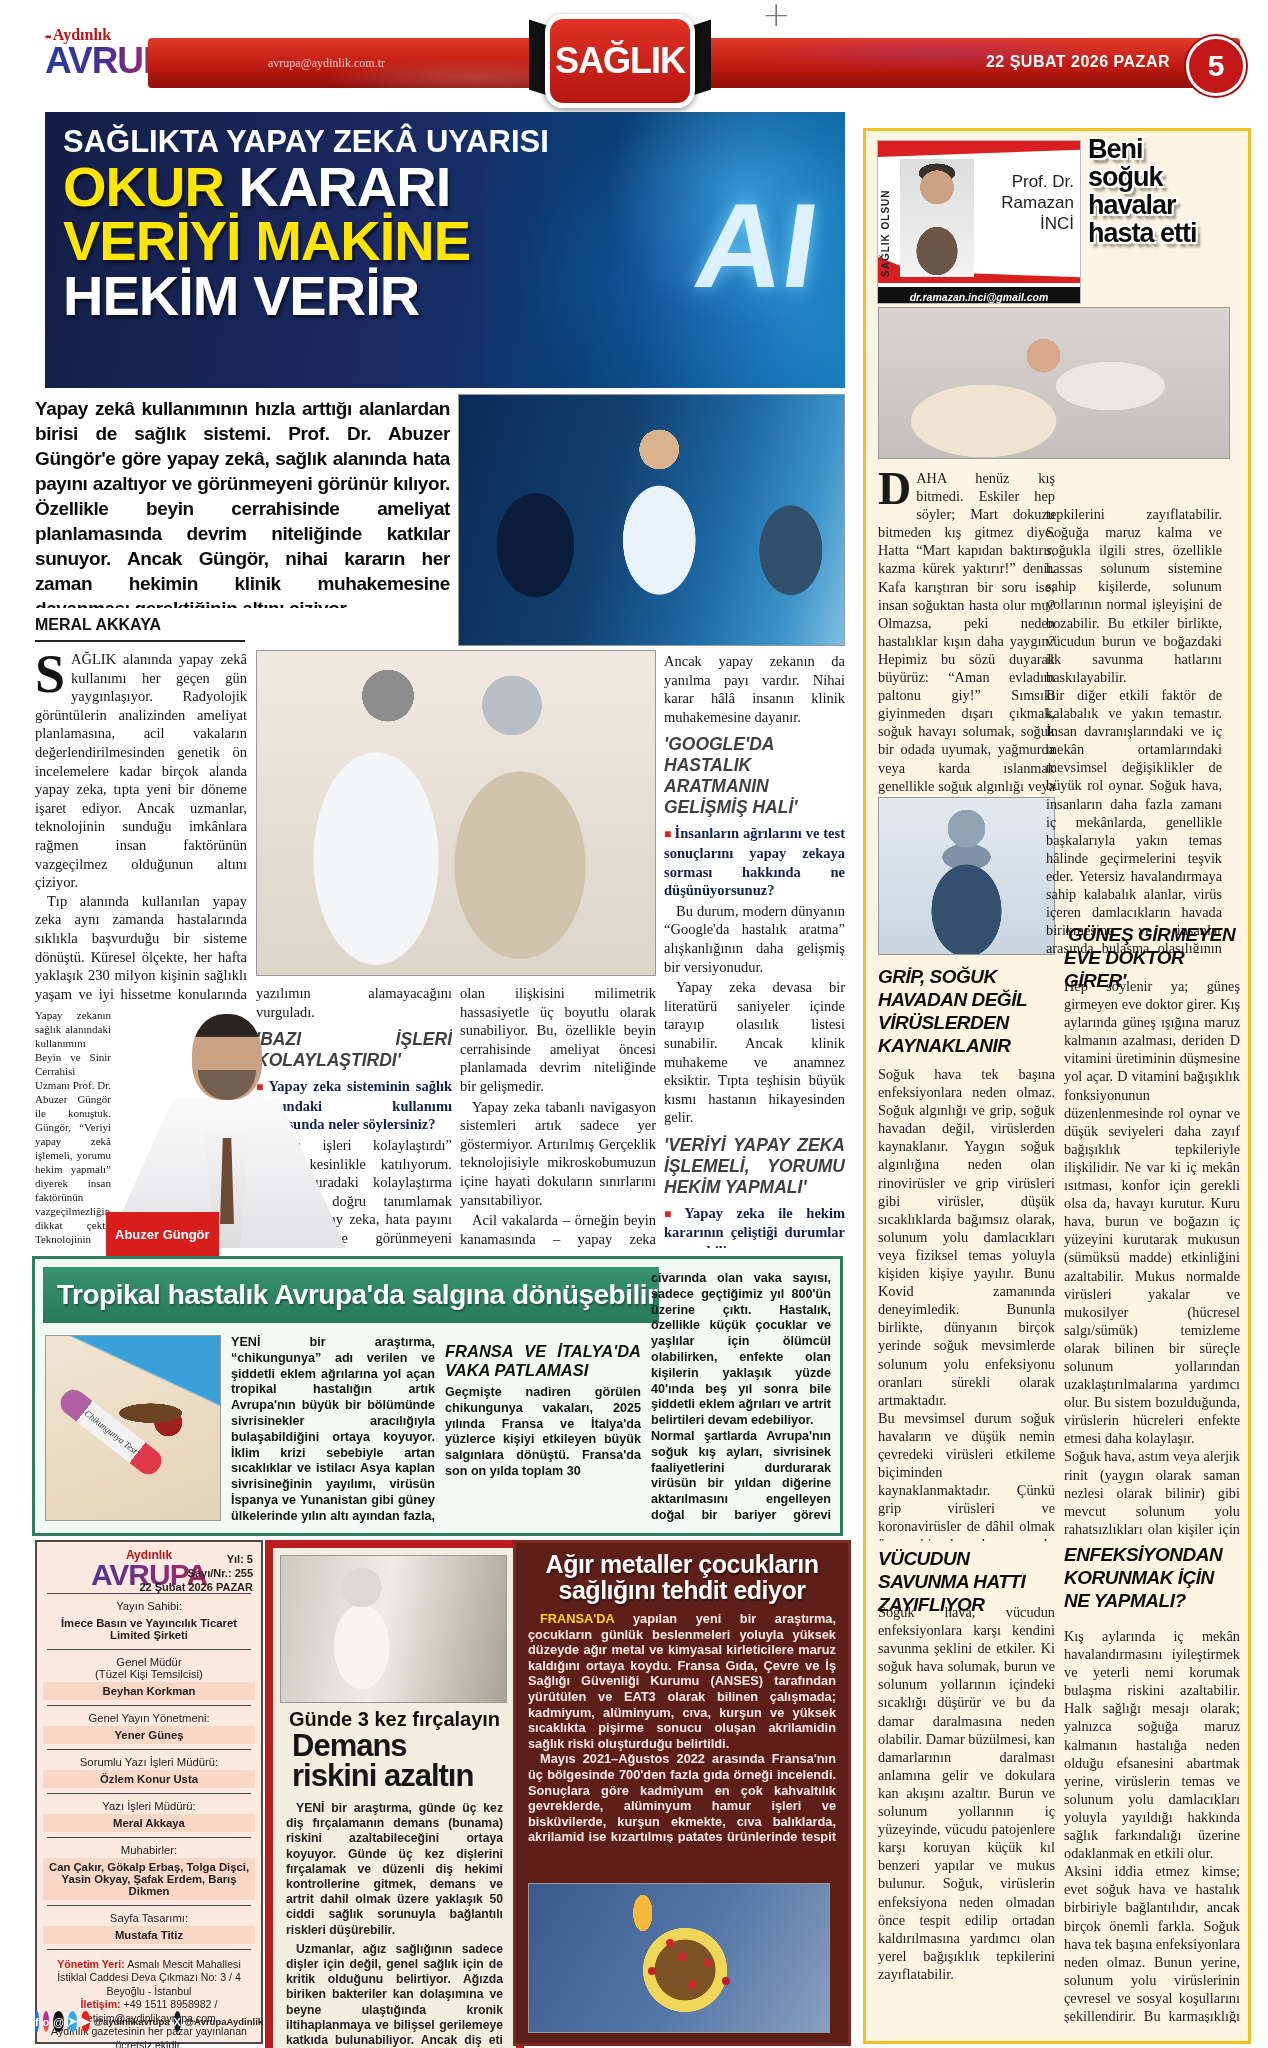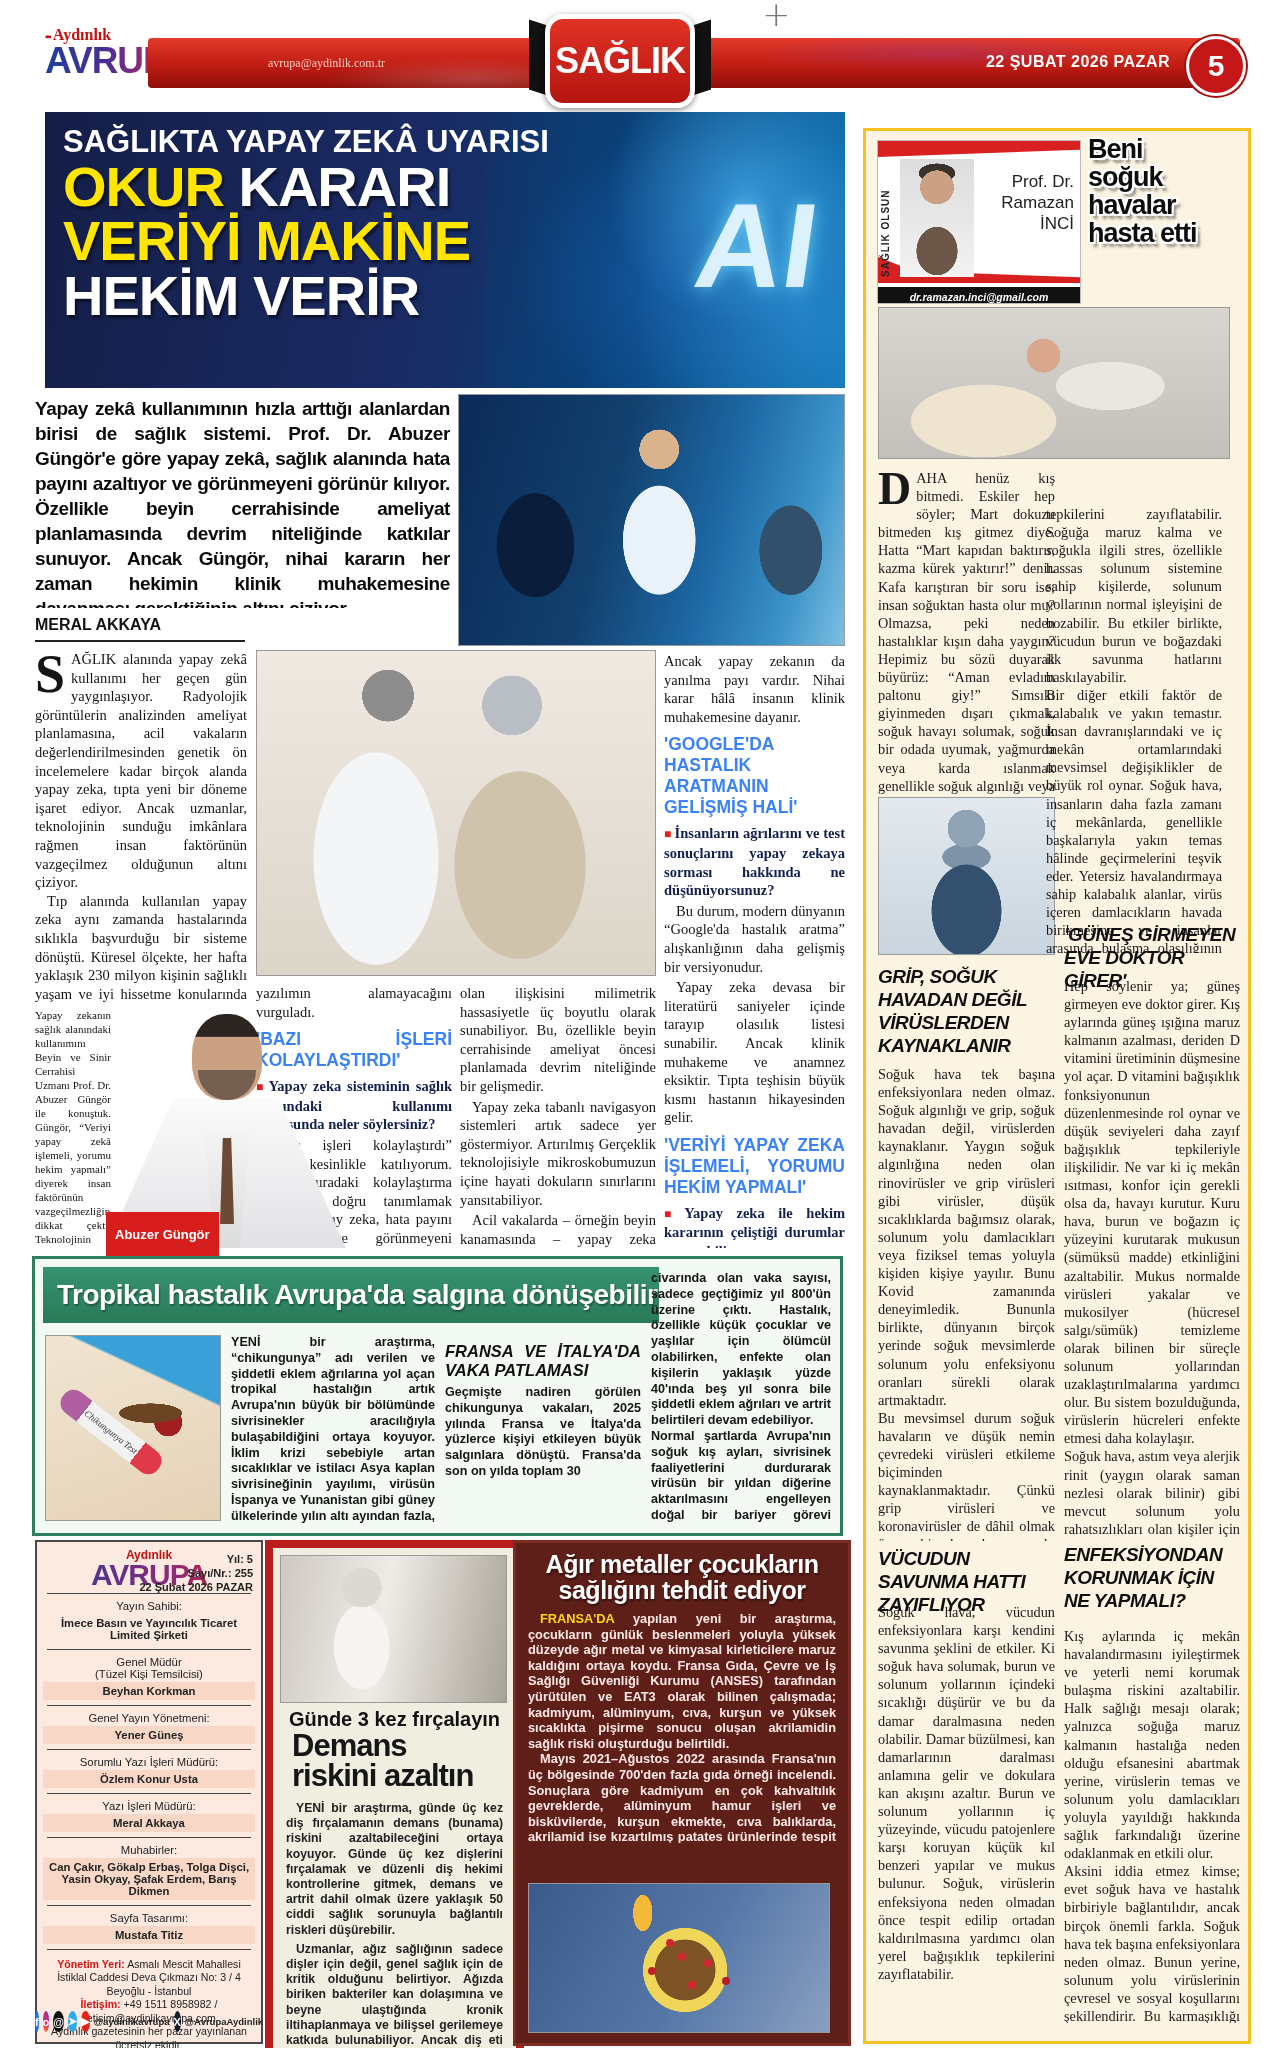--- a/index.html
+++ b/index.html
@@ -58,22 +58,22 @@
           font-size:16px;border-bottom:2px solid #222;padding-bottom:6px;}
 
   
   .bodycol{font-size:14.5px;line-height:18.6px;color:#141414;}
   .drop{float:left;font-size:54px;line-height:44px;font-weight:bold;padding:2px 6px 0 0;font-family:"Liberation Serif",serif;}
   #col1{left:35px;top:650px;width:212px;height:352px;}
   #col1cont{left:35px;top:1008px;width:76px;height:238px;font-size:11px;line-height:14px;}
   #col2{left:256px;top:984px;width:196px;height:264px;}
   #col3{left:460px;top:984px;width:196px;height:264px;}
   #col4{left:664px;top:652px;width:181px;height:596px;}
-  .subhead{font-family:"Liberation Sans",sans-serif;font-weight:800;
-           font-size:17.5px;line-height:21px;color:#3b82f6;margin:8px 0 6px;}
+  .subhead{font-family:"Liberation Sans",sans-serif;font-style:italic;font-weight:800;
+           font-size:17.5px;line-height:21px;color:#404040;margin:8px 0 6px;}
   .qa{font-weight:bold;color:#13204d;}
   .sq{color:#e01f1f;font-size:12px;padding-right:3px;}
   .para{margin:0 0 2px;text-indent:12px;}
   .para.ni{text-indent:0;}
 
   
   .photo{box-shadow:0 0 0 1px #999 inset;}
   #ph-consult{left:458px;top:394px;width:387px;height:252px;
     background:radial-gradient(ellipse 64px 86px at 20% 60%,#0a1d3a 0 60%,transparent 61%),
                radial-gradient(ellipse 60px 90px at 52% 58%,#e9f2f8 0 60%,transparent 61%),

